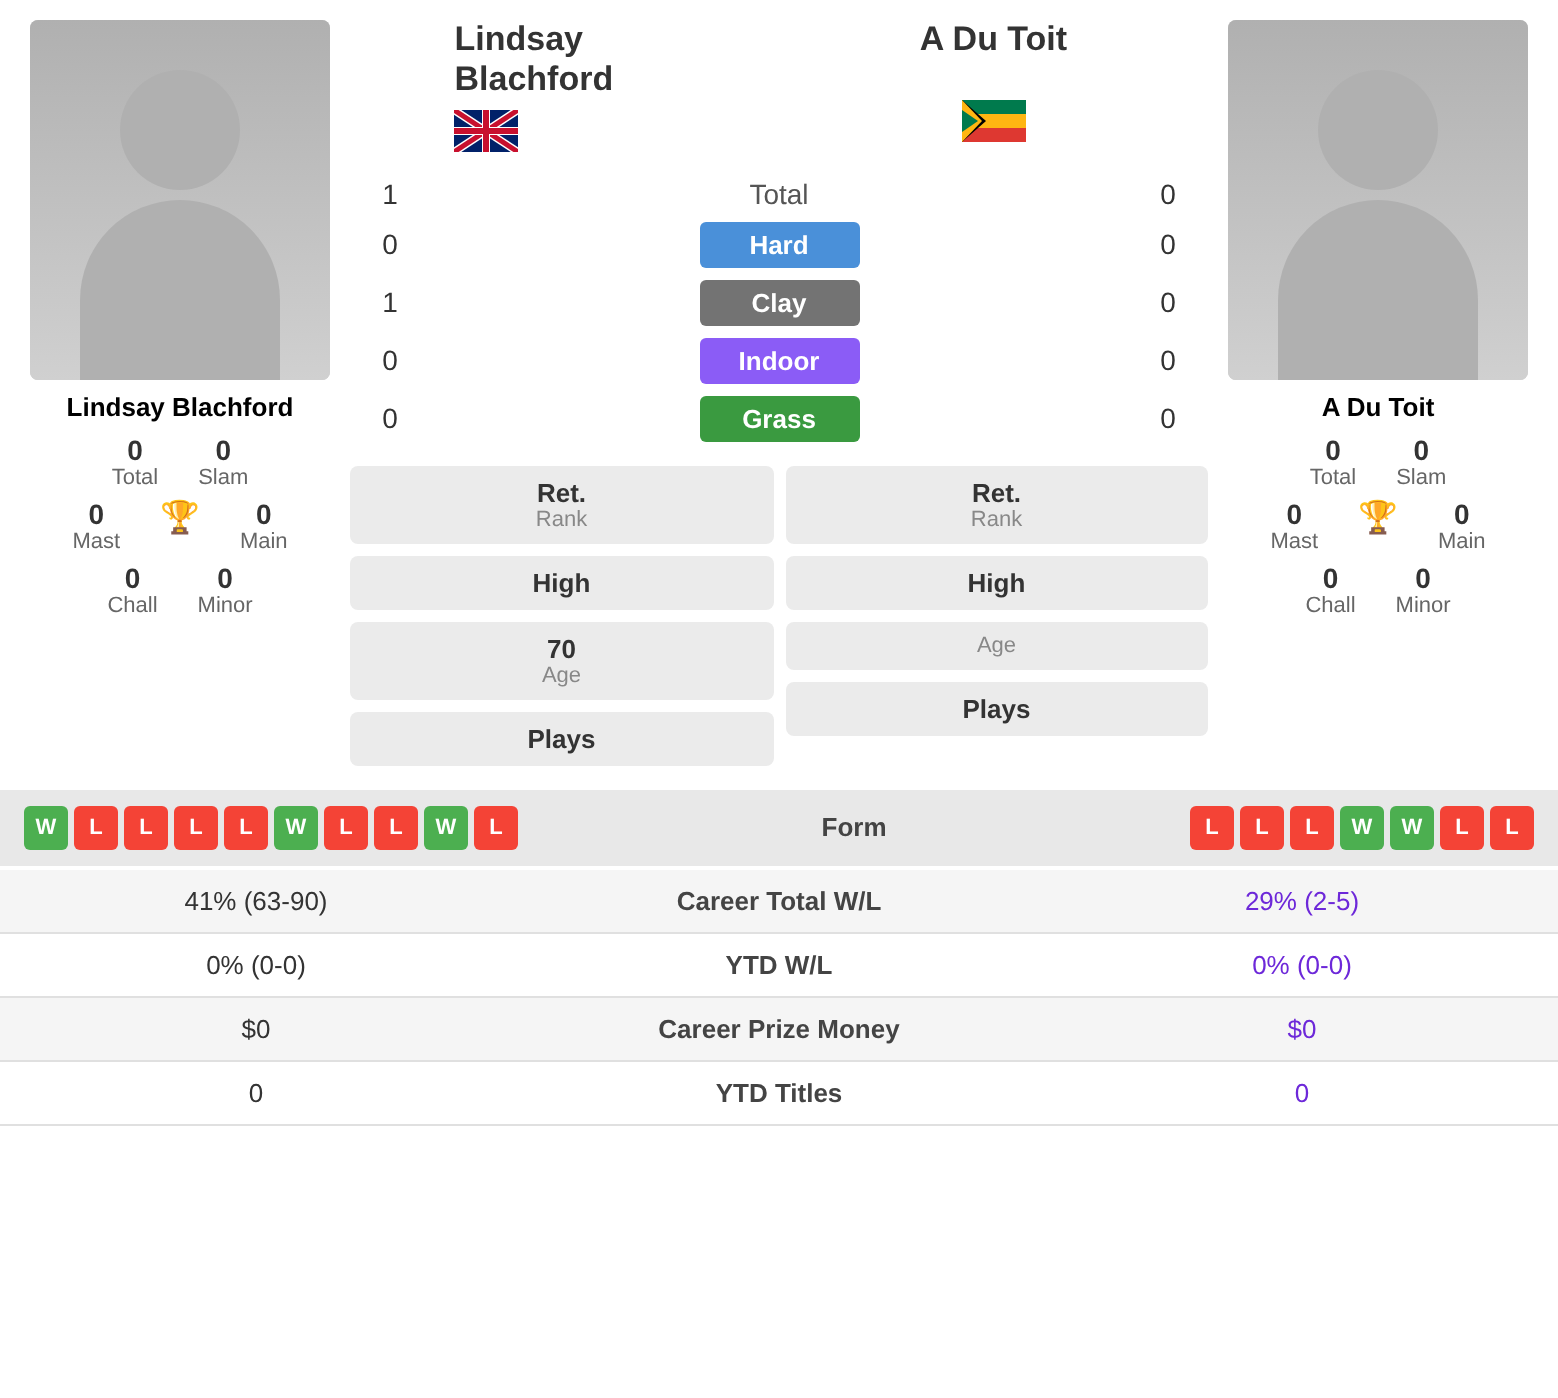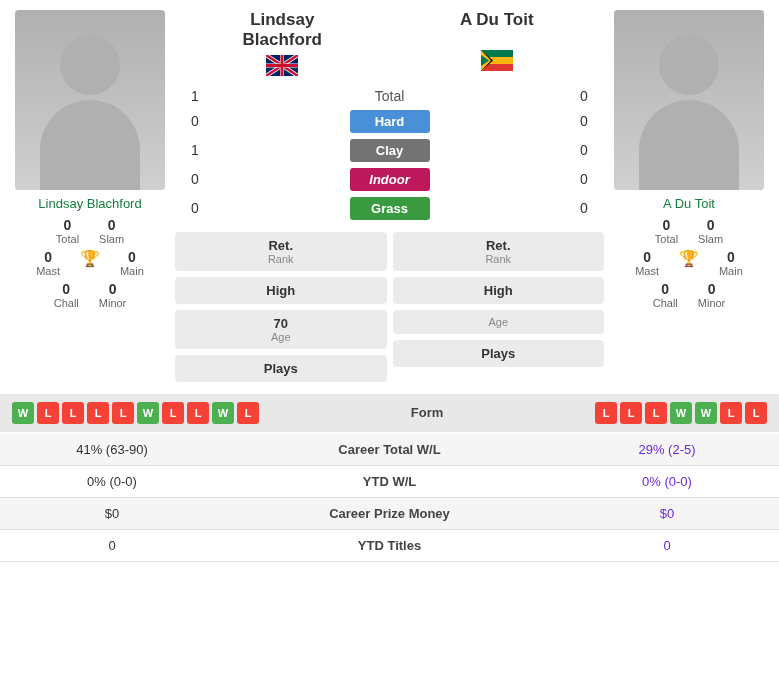--- a/index.html
+++ b/index.html
@@ -49,24 +49,24 @@
       background: #b0b0b0;
       border-radius: 50px 50px 0 0;
       position: absolute;
       bottom: 0;
       left: 50%;
       transform: translateX(-50%);
     }
 
     .player-name {
       font-size: 13px;
-      color: #15803d;
+      color: #000000;
       text-align: center;
       margin-top: 6px;
-      font-weight: normal;
+      font-weight: bold;
     }
 
     .stat-row {
       display: flex;
       justify-content: center;
       gap: 20px;
     }
 
     .stat-item {
       display: flex;
@@ -96,21 +96,21 @@
       border-radius: 3px;
       color: white;
       font-size: 13px;
       font-weight: bold;
       text-align: center;
       min-width: 80px;
     }
 
     .badge-blue { background: #4a90d9; }
     .badge-orange { background: #737373; }
-    .badge-indigo { background: #be185d; font-style: italic; }
+    .badge-indigo { background: #8b5cf6; }
     .badge-green { background: #3a9a40; }
 
     
     .top-section {
       display: flex;
       padding: 10px;
       gap: 5px;
       align-items: flex-start;
     }
 
@@ -210,21 +210,21 @@
     .form-l { background: #f44336; }
 
     
     .stats-rows {
       width: 100%;
     }
 
     .stats-data-row {
       display: flex;
       align-items: center;
-      padding: 8px 12px;
+      padding: 8px 28px;
       border-bottom: 1px solid #e0e0e0;
     }
 
     .stats-data-row:nth-child(odd) {
       background: #f5f5f5;
     }
 
     .stats-data-row:nth-child(even) {
       background: #ffffff;
     }
@@ -301,21 +301,21 @@
           <span class="stat-value">0</span>
           <span class="stat-label">Minor</span>
         </div>
       </div>
     </div>
 
     <div class="center-col">
 
       <div style="display:flex; width:100%; justify-content:space-around; margin-bottom:8px;">
 
-        <div style="text-align:center; min-width:110px;">
+        <div style="text-align:left; min-width:110px;">
           <div style="font-size:17px; font-weight:bold; color:#333; line-height:1.2;">Lindsay</div>
           <div style="font-size:17px; font-weight:bold; color:#333; line-height:1.2;">Blachford</div>
           <div style="margin-top:4px;">
             
             <svg width="32" height="21" viewBox="0 0 32 21">
               <rect width="32" height="21" fill="#012169"></rect>
               <line x1="0" y1="0" x2="32" y2="21" stroke="white" stroke-width="4"></line>
               <line x1="32" y1="0" x2="0" y2="21" stroke="white" stroke-width="4"></line>
               <line x1="0" y1="0" x2="32" y2="21" stroke="#C8102E" stroke-width="2.5"></line>
               <line x1="32" y1="0" x2="0" y2="21" stroke="#C8102E" stroke-width="2.5"></line>

